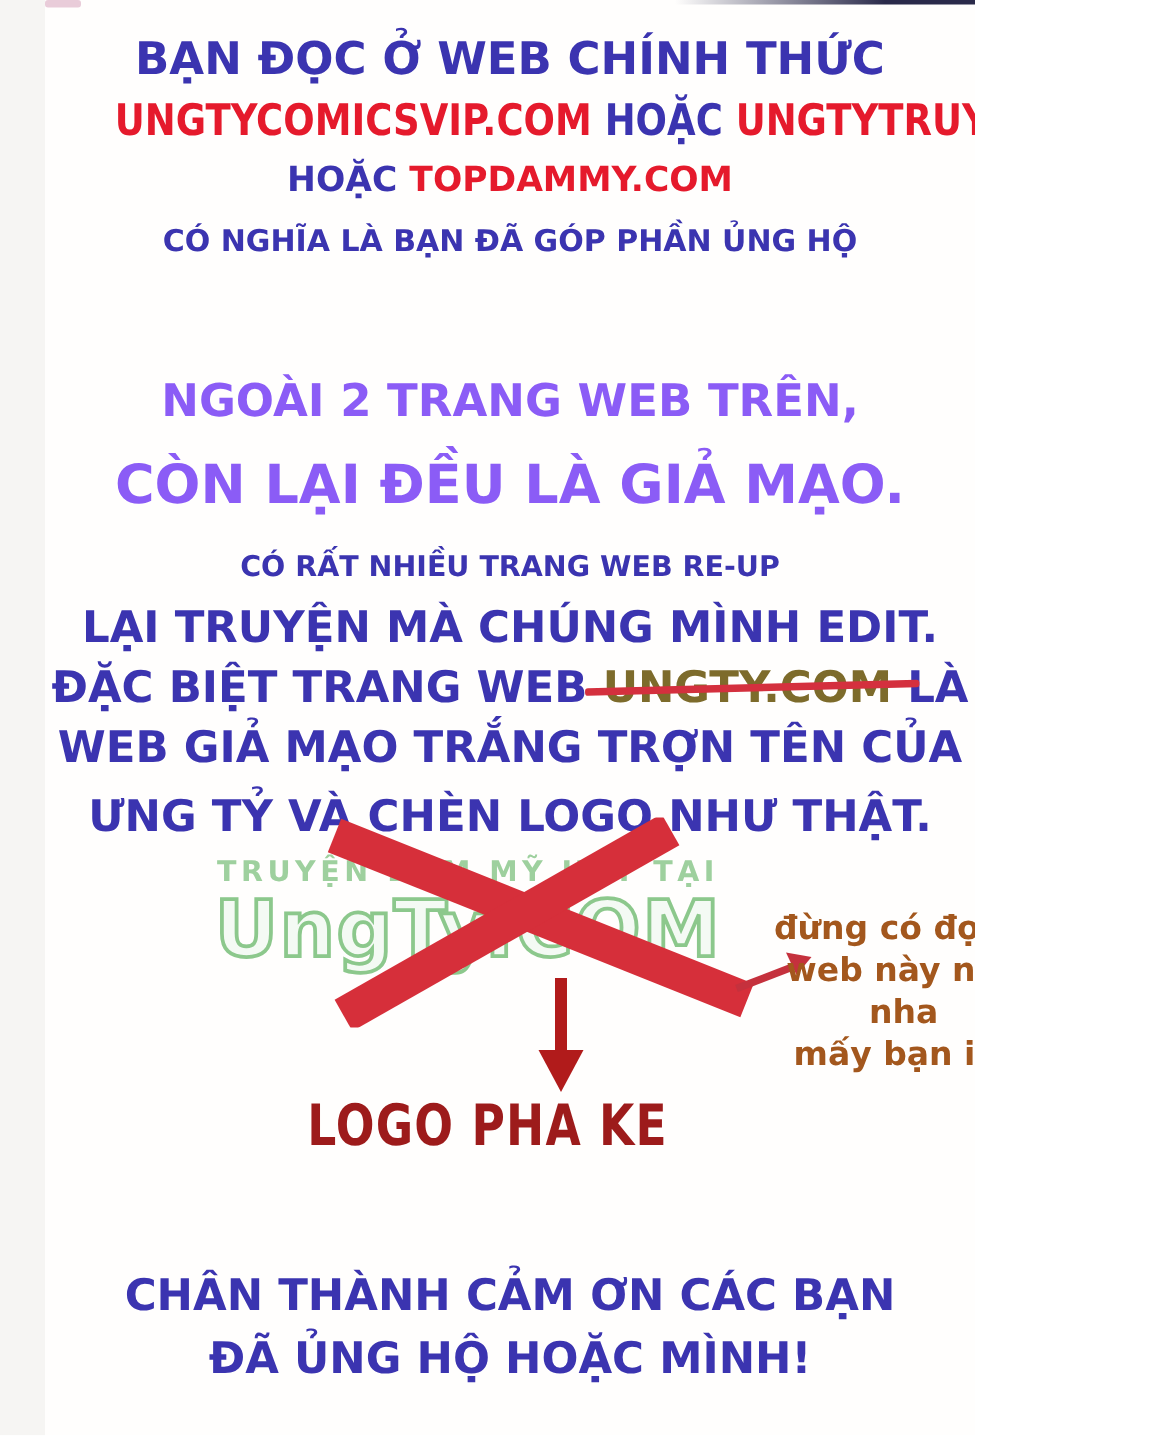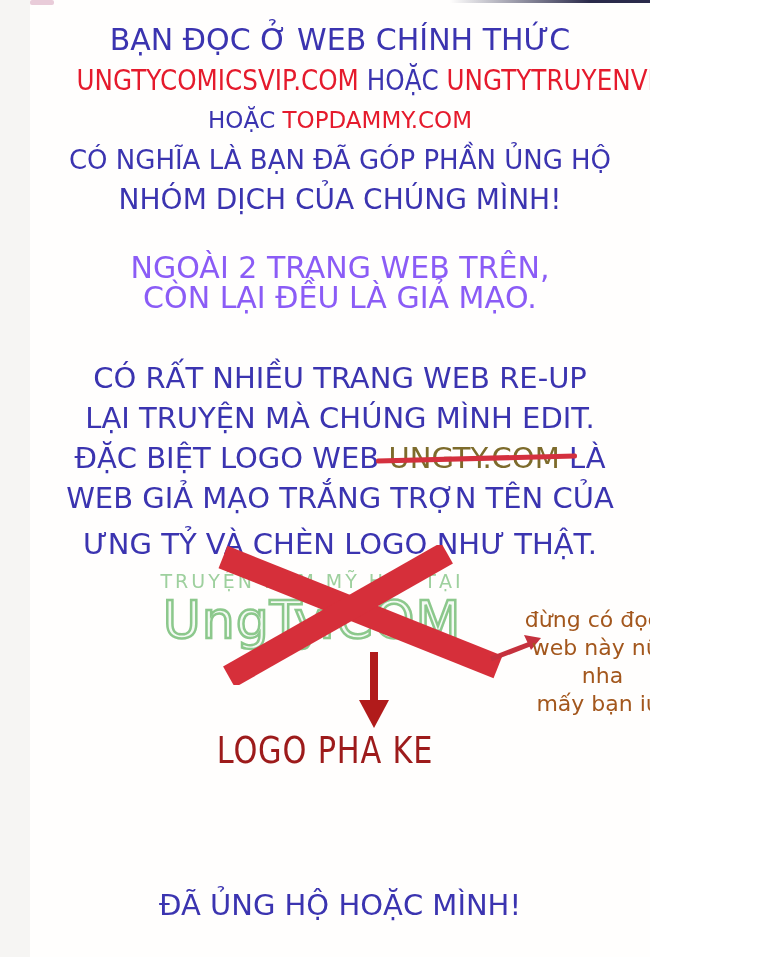--- a/index.html
+++ b/index.html
@@ -2,42 +2,42 @@
 <html><head>
 <meta charset="utf-8">
 <style>
   html,body{margin:0;padding:0;background:#ffffff;}
   .page{
     position:relative;
     width:650px;height:957px;
     background:#fffefd;
     overflow:hidden;
     font-family:"DejaVu Sans", sans-serif;
-    font-weight:normal;
+    font-weight:bold;
   }
   .edge-strip{position:absolute;left:0;top:0;width:30px;height:957px;background:#f6f5f3;}
   .pink-mark{position:absolute;left:30px;top:0;width:24px;height:5px;background:#e9ccd9;border-radius:2px;}
   .navy-line{position:absolute;right:0;top:0;width:200px;height:3px;
     background:linear-gradient(to right, rgba(42,42,74,0), #2a2a4a 70%);}
   .line{
     position:absolute;left:30px;right:0;
     text-align:center;white-space:nowrap;
     line-height:40px;height:40px;
   }
   .blue{color:#3b34b0;}
   .navy{color:#8b5cf6;}
   .red{color:#e51a2c;}
   .l-head1{top:20px;font-size:30px;}
   .l-head2{top:60px;font-size:29px;transform:scaleX(0.85);}
   .l-head3{top:100px;font-size:23px;}
-  .l-head4{top:140px;font-size:26px;}
+  .l-head4{top:140px;font-size:20px;}
   .l-head5{top:180px;font-size:28px;}
   .l-warn1{top:248px;font-size:30px;}
-  .l-warn2{top:278px;font-size:30px;}
-  .l-det1{top:358px;font-size:29px;}
+  .l-warn2{top:304px;font-size:36px;}
+  .l-det1{top:358px;font-size:19px;}
   .l-det2{top:398px;font-size:29px;}
   .l-det3{top:438px;font-size:29px;}
   .l-det4{top:478px;font-size:29px;}
   .l-det5{top:524px;font-size:29px;}
   .fake-url-wrap{position:relative;display:inline-block;color:#7d6b2b;}
   .strike{
     position:absolute;left:-12px;right:-18px;top:45%;height:5px;
     background:#d4303e;transform:rotate(-1.5deg);border-radius:2px;
   }
   .logo-tagline{
@@ -71,28 +71,27 @@
 <div class="page">
 
   <div class="edge-strip"></div>
   <div class="pink-mark"></div>
   <div class="navy-line"></div>
 
   <div class="line blue l-head1">BẠN ĐỌC Ở WEB CHÍNH THỨC</div>
   <div class="line l-head2"><span class="red">UNGTYCOMICSVIP.COM</span><span class="blue"> HOẶC </span><span class="red">UNGTYTRUYENVIP.COM</span></div>
   <div class="line l-head3"><span class="blue">HOẶC </span><span class="red">TOPDAMMY.COM</span></div>
   <div class="line blue l-head4">CÓ NGHĨA LÀ BẠN ĐÃ GÓP PHẦN ỦNG HỘ</div>
-  <div class="line blue l-head5">NHÓM DỊCH CỦA CHÚNG MÌNH!</div>
 
   <div class="line navy l-warn1">NGOÀI 2 TRANG WEB TRÊN,</div>
   <div class="line navy l-warn2">CÒN LẠI ĐỀU LÀ GIẢ MẠO.</div>
 
   <div class="line blue l-det1">CÓ RẤT NHIỀU TRANG WEB RE-UP</div>
   <div class="line blue l-det2">LẠI TRUYỆN MÀ CHÚNG MÌNH EDIT.</div>
-  <div class="line blue l-det3"><span>ĐẶC BIỆT LOGO WEB </span><span class="fake-url-wrap"><span>UNGTY.COM</span><i class="strike"></i></span><span> LÀ</span></div>
+  <div class="line blue l-det3"><span>ĐẶC BIỆT TRANG WEB </span><span class="fake-url-wrap"><span>UNGTY.COM</span><i class="strike"></i></span><span> LÀ</span></div>
   <div class="line blue l-det4">WEB GIẢ MẠO TRẮNG TRỢN TÊN CỦA</div>
   <div class="line blue l-det5">ƯNG TỶ VÀ CHÈN LOGO NHƯ THẬT.</div>
 
   <div class="logo-tagline">TRUYỆN ĐAM MỸ HAY TẠI</div>
   <div class="logo-name">UngTy.COM</div>
 
   <svg class="x-svg" width="350" height="140" viewBox="0 0 350 140">
     <line x1="18" y1="12" x2="293" y2="122" stroke="#d62f3a" stroke-width="24"></line>
     <line x1="242" y1="8" x2="24" y2="132" stroke="#d62f3a" stroke-width="24"></line>
     <line x1="286" y1="114" x2="325" y2="99" stroke="#c5313d" stroke-width="5"></line>
@@ -104,15 +103,16 @@
     <div>web này nữa nha</div>
     <div>mấy bạn iu!</div>
   </div>
 
   <svg class="down-arrow-svg" width="44" height="82" viewBox="0 0 44 82">
     <rect x="18" y="2" width="8" height="52" fill="#b11b1b"></rect>
     <polygon points="7,50 37,50 22,78" fill="#b11b1b"></polygon>
   </svg>
   <div class="caption">LOGO PHA KE</div>
 
+  <div class="line blue l-foot1">CHÂN THÀNH CẢM ƠN CÁC BẠN</div>
   <div class="line blue l-foot2">ĐÃ ỦNG HỘ HOẶC MÌNH!</div>
 
 </div>
 
 </body></html>

